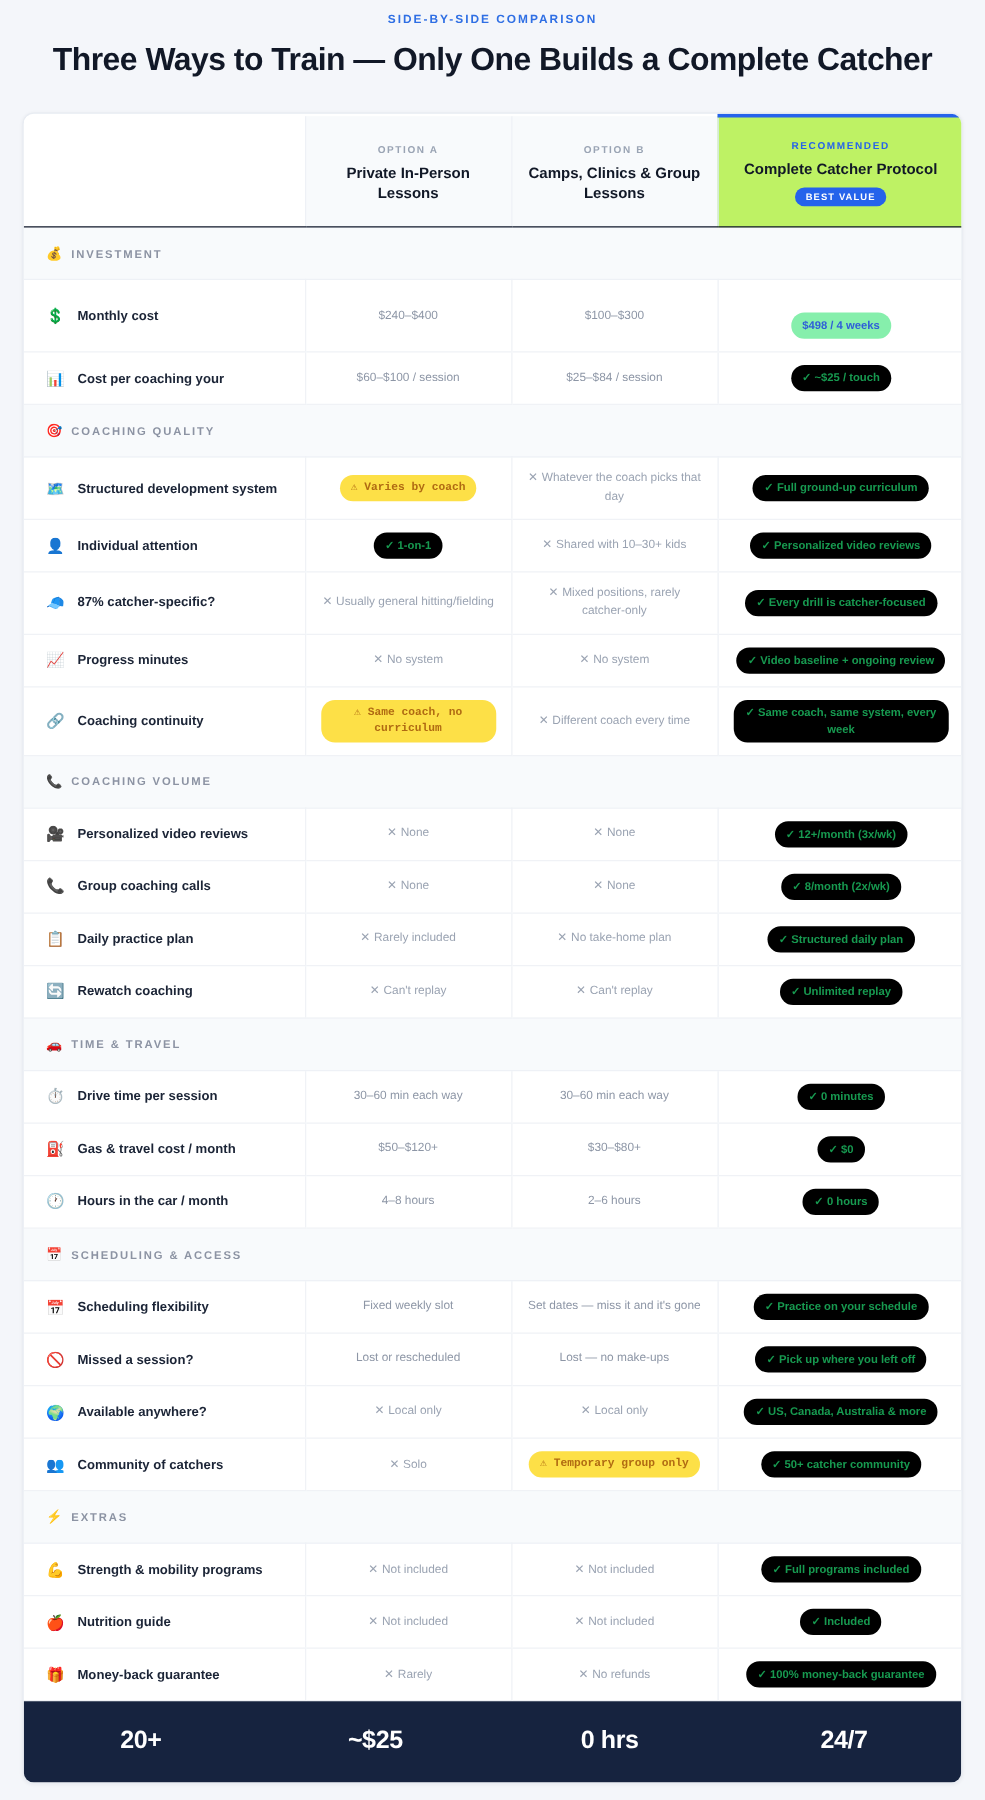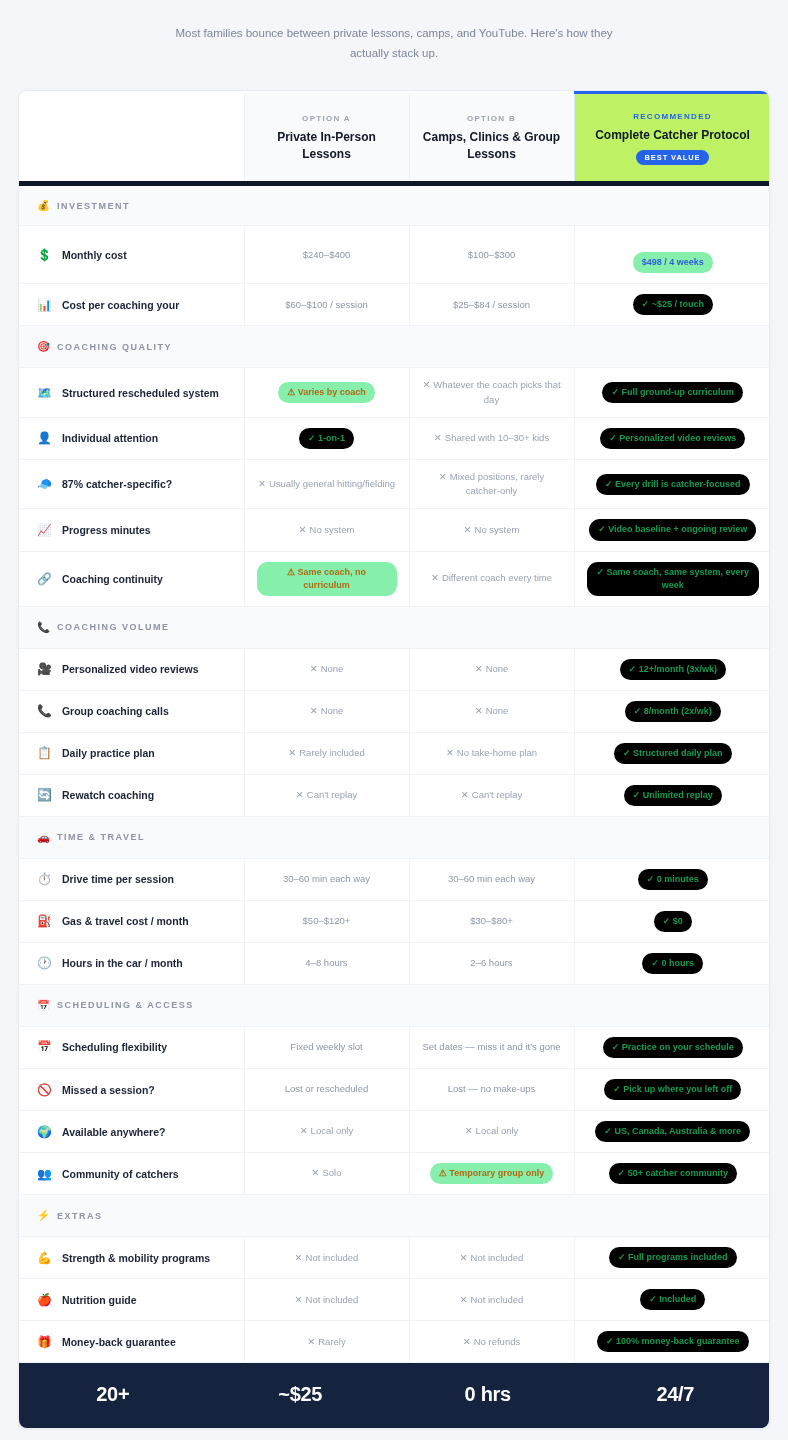--- a/index.html
+++ b/index.html
@@ -50,21 +50,21 @@
   col.c0 { width: 225px; }
   col.c1 { width: 165px; }
   col.c2 { width: 165px; }
   col.c3 { width: 197px; }
 
   
   thead th {
     vertical-align: middle;
     padding: 18px 10px 16px 10px;
     height: 88px;
-    border-bottom: 5px solid #0f172a;
+    border-bottom: 1px solid #0f172a;
   }
   th.blank { background: #ffffff; }
   th.opt {
     background: #f8fafc;
     border-left: 1px solid #eef1f6;
   }
   th.rec {
     background: #bef264;
     border-left: 1px solid #dce8fb;
     border-right: 1px solid #dce8fb;
@@ -151,21 +151,21 @@
   
   .pill {
     display: inline-block;
     border-radius: 11px;
     padding: 4px 9px;
     font-size: 9px;
     font-weight: bold;
     line-height: 1.45;
   }
   .pill.green { background: #000000; color: #179a50; }
-  .pill.amber { background: #86efac; color: #b06a12; }
+  .pill.amber { background: #fde047; color: #b06a12; font-family: Liberation Mono, monospace; }
   .pill.blue  { background: #86efac; color: #2f5fd8; margin-top: 16px; }
   .neg { color: #9aa3b2; font-size: 9.5px; }
   .neg .mk { margin-right: 3px; }
 
   
   .stats {
     display: flex;
     background: #16233f;
     padding: 20px 0 22px 0;
   }
@@ -174,21 +174,22 @@
     font-size: 20px;
     font-weight: bold;
     color: #ffffff;
     letter-spacing: -0.3px;
   }
 </style>
 </head>
 <body>
 
 <div class="page-head">
-  <p class="page-sub">Most families bounce between private lessons, camps, and YouTube. Here's how they actually stack up.</p>
+  <div class="eyebrow">SIDE-BY-SIDE COMPARISON</div>
+  <h1 class="page-title">Three Ways to Train — Only One Builds a Complete Catcher</h1>
 </div>
 
 <div class="card">
   <table class="cmp">
     <colgroup>
       <col class="c0">
         <col class="c1">
         <col class="c2">
         <col class="c3">
     </colgroup>
@@ -246,21 +247,21 @@
             <div class="section-label">
               <span class="emo">🎯</span>
               <span>COACHING QUALITY</span>
             </div>
           </td>
         </tr>
         <tr>
           <td class="label">
             <div class="label-inner">
               <span class="emo">🗺️</span>
-              <span>Structured rescheduled system</span>
+              <span>Structured development system</span>
             </div>
           </td>
           <td class="val"><span class="pill amber"><span>⚠</span> Varies by coach</span></td>
           <td class="val"><span class="neg"><span class="mk">✕</span>Whatever the coach picks that day</span></td>
           <td class="val rec"><span class="pill green"><span>✓</span> Full ground-up curriculum</span></td>
         </tr>
         <tr>
           <td class="label">
             <div class="label-inner">
               <span class="emo">👤</span>

